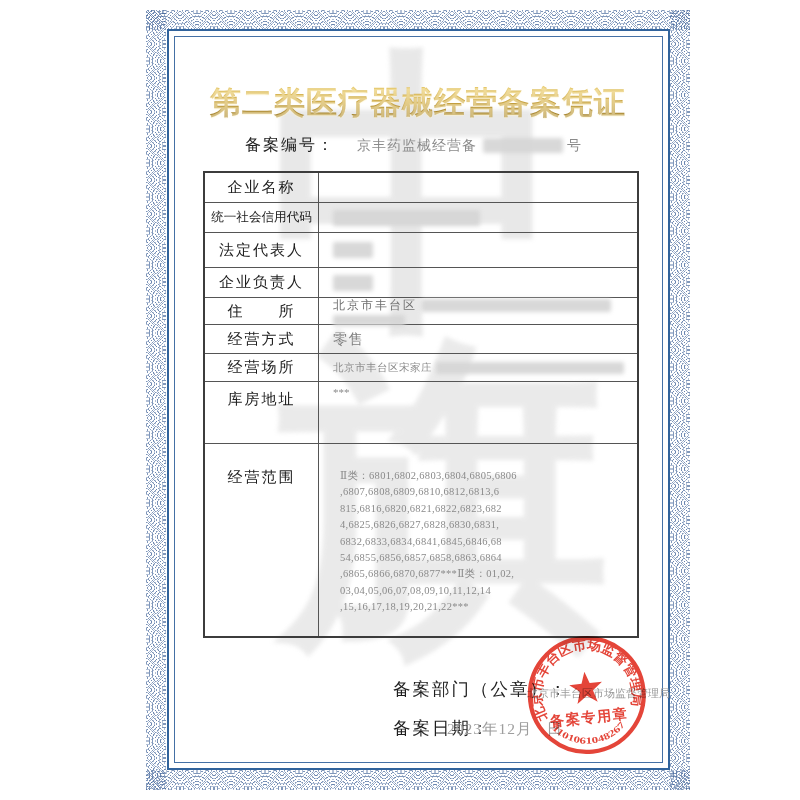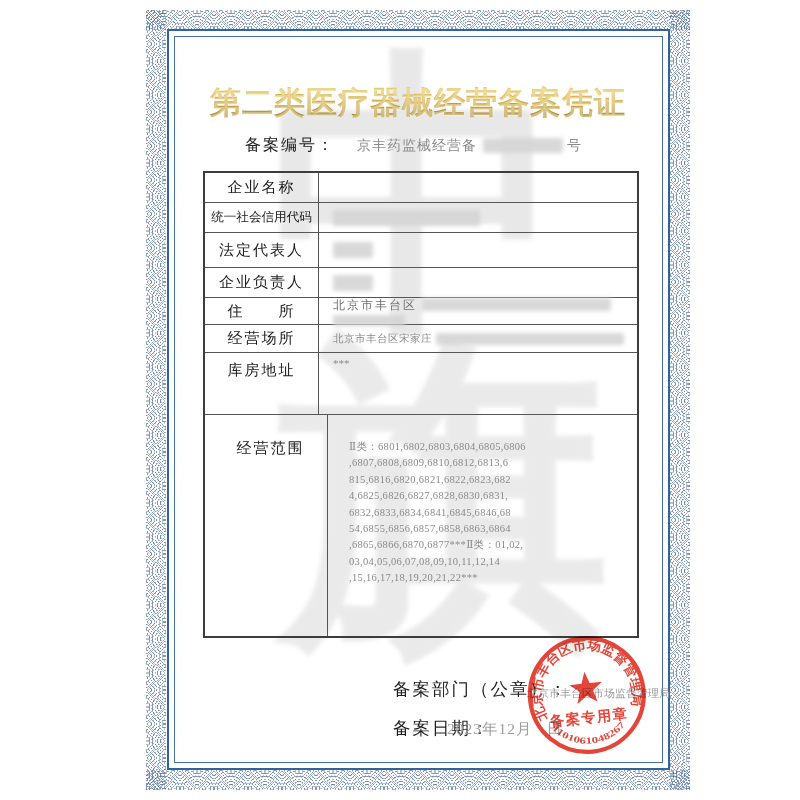--- a/index.html
+++ b/index.html
@@ -47,39 +47,39 @@
   }
   .filing-line{position:absolute;left:245px;top:135px;z-index:2;display:flex;align-items:center;text-align:right;}
   .fl-label{font-size:16px;letter-spacing:2px;color:#232323;}
   .fl-value{display:inline-flex;align-items:center;margin-left:22px;font-size:14px;letter-spacing:1px;color:#8a8a8a;}
   
   .blur{display:inline-block;background:rgba(213,213,213,.92);filter:blur(2.2px);border-radius:2px;vertical-align:middle;}
   .b-fn{width:80px;height:15px;margin:0 4px 0 6px;}
   
   .table{position:absolute;left:203px;top:171px;width:436px;height:467px;border:2px solid #3c3c3c;box-sizing:border-box;z-index:2;display:flex;flex-direction:column;background:transparent;}
   .t-row{display:flex;border-bottom:1px solid #555;box-sizing:border-box;}
-  .t-row:last-child{border-bottom:none;flex:1;margin-left:9px;}
+  .t-row:last-child{border-bottom:none;flex:1;}
   .r1{height:30px}.r2{height:30px}.r3{height:35px}.r4{height:30px}.r5{height:27px}.r6{height:29px}.r7{height:28px}.r8{height:62px}
   .lbl{width:114px;border-right:1px solid #555;box-sizing:border-box;display:flex;align-items:center;justify-content:center;
        font-size:15px;letter-spacing:2px;color:#1c1c1c;text-align:center;}
   .lbl-long{font-size:12.6px;letter-spacing:0;}
   .lbl-top{align-items:flex-start;padding-top:8px;text-align:right;}
   .lbl-top2{align-items:flex-start;padding-top:24px;}
   .val{flex:1;display:flex;align-items:center;padding-left:14px;box-sizing:border-box;color:#7f7f7f;}
   .v-main{font-size:14.5px;letter-spacing:1px;color:#7f7f7f;}
   .v-addr{font-size:12px;letter-spacing:2px;color:#6f6f6f;}
   .v-small{font-size:10.5px;letter-spacing:.5px;color:#8a8a8a;}
   .b-name{width:137px;height:18px;margin:0 3px;}
   .b-code{width:147px;height:16px;}
   .b-person{width:40px;height:16px;}
   .b-addr1{width:190px;height:13px;margin-left:4px;}
   .b-addr2{width:72px;height:11px;}
   .b-place{width:188px;height:12px;margin-left:4px;}
   .val-col{flex-direction:column;align-items:flex-start;justify-content:center;padding-top:2px;}
-  .addr-line1{display:flex;align-items:flex-start;line-height:14px;}
+  .addr-line1{display:flex;align-items:flex-end;line-height:14px;}
   .addr-line2{margin-top:2px;line-height:11px;}
   .v-store{font-size:11px;color:#8a8a8a;align-self:flex-start;padding-top:4px;}
   .scope-val{align-items:flex-start;padding-top:24px;padding-left:21px;}
   .scope-lines{font-size:10.5px;line-height:16.4px;color:#8a8a8a;letter-spacing:.3px;}
   
   .f-label{position:absolute;font-size:17.5px;letter-spacing:2px;color:#1f1f1f;z-index:2;}
   .f-dept{left:393px;top:677px;}
   .f-date{left:393px;top:716px;}
   .dept-gray{position:absolute;left:527px;top:686px;font-size:11px;color:#9b9b9b;letter-spacing:0;z-index:2;white-space:nowrap;}
   .date-val{position:absolute;left:447px;top:719px;z-index:2;display:flex;gap:14px;font-size:15.5px;color:#9e9e9e;letter-spacing:1px;}
@@ -145,20 +145,26 @@
         <span class="addr-line1">
           <span class="v-addr">北京市丰台区</span>
           <span class="blur b-addr1"></span>
         </span>
         <span class="addr-line2">
           <span class="blur b-addr2"></span>
         </span>
       </div>
     </div>
 
+    <div class="t-row r6">
+      <div class="lbl">经营方式</div>
+      <div class="val">
+        <span class="v-main">零售</span>
+      </div>
+    </div>
 
     <div class="t-row r7">
       <div class="lbl">经营场所</div>
       <div class="val">
         <span class="v-small">北京市丰台区宋家庄</span>
         <span class="blur b-place"></span>
       </div>
     </div>
 
     <div class="t-row r8">

